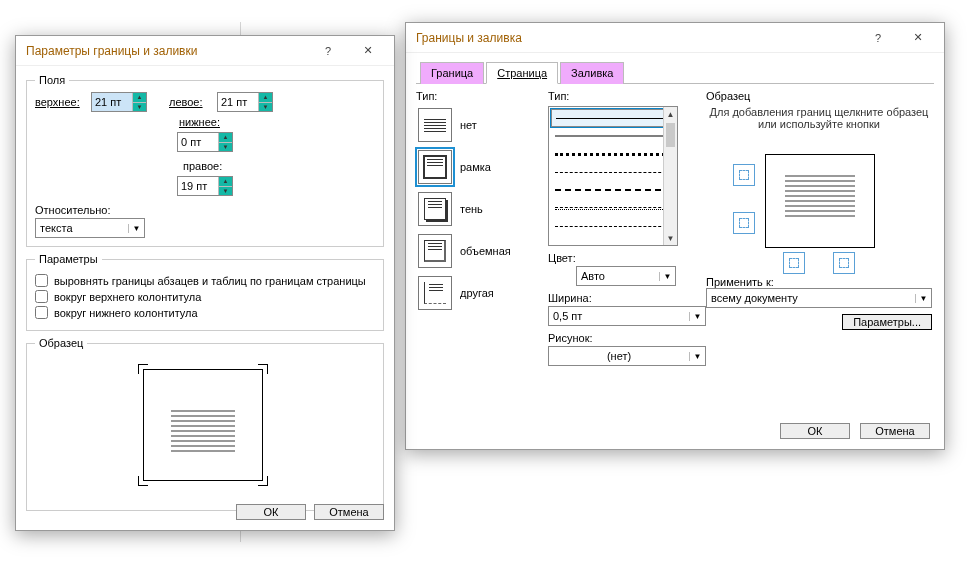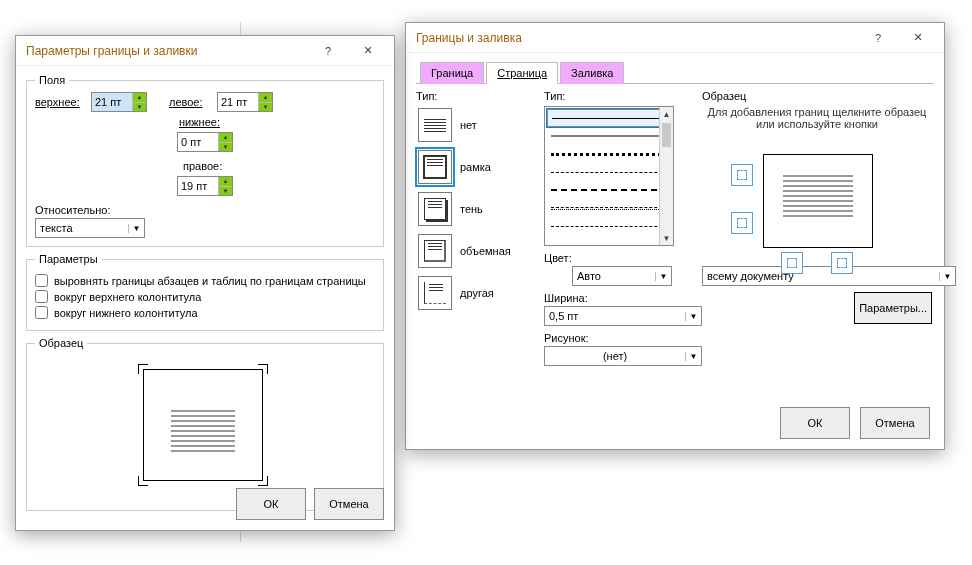--- a/index.html
+++ b/index.html
@@ -15,21 +15,21 @@
   .dlg .titlebar .title { flex:1; color:#a16207; font-size:12px; }
   .dlg .titlebar .tbtn { width:40px; height:30px; display:flex; align-items:center; justify-content:center; color:#444; }
   .body { padding:8px 10px 10px 10px; }
 
   
   .dlgA { left:15px; top:35px; width:380px; height:496px; }
   fieldset.group { border:1px solid #ccc; padding:6px 8px 8px 8px; margin-bottom:6px; }
   fieldset.group > legend { padding:0 4px; color:#000; }
   .row { display:flex; align-items:center; gap:4px; }
   .row .lab { color:#000; }
-  .row .spinwrap { display:inline-flex; align-items:stretch; border:1px solid #888; height:20px; background:#84cc16; }
+  .row .spinwrap { display:inline-flex; align-items:stretch; border:1px solid #888; height:20px; background:#14b8a6; }
   .row .spinwrap input { width:40px; border:none; font-size:11px; padding:0 3px; outline:none; }
   .row .spinwrap .spinners { display:flex; flex-direction:column; width:14px; border-left:1px solid #bbb; }
   .row .spinwrap .spinners div { flex:1; display:flex; align-items:center; justify-content:center; font-size:6px; line-height:1; color:#333; border-bottom:1px solid #bbb; }
   .row .spinwrap .spinners div:last-child { border-bottom:none; }
   .sel { display:inline-flex; align-items:center; border:1px solid #888; height:20px; background:#fff; }
   .sel span { flex:1; padding:0 4px; }
   .sel .dd { width:16px; text-align:center; border-left:1px solid #bbb; font-size:8px; }
   .chk { display:flex; align-items:center; gap:6px; margin:3px 0; }
   .chk input { width:13px; height:13px; }
   .u { text-decoration: underline; }
@@ -41,21 +41,21 @@
   .corner { position:absolute; width:10px; height:10px; }
   .corner::before, .corner::after { content:""; position:absolute; background:#000; }
   .corner::before { width:10px; height:1px; }
   .corner::after { width:1px; height:10px; }
   .corner.tl { left:-6px; top:-6px; } .corner.tl::before{top:0;left:0;} .corner.tl::after{top:0;left:0;}
   .corner.tr { right:-6px; top:-6px;} .corner.tr::before{top:0;right:0;} .corner.tr::after{top:0;right:0;}
   .corner.bl { left:-6px; bottom:-6px;} .corner.bl::before{bottom:0;left:0;} .corner.bl::after{bottom:0;left:0;}
   .corner.br { right:-6px; bottom:-6px;} .corner.br::before{bottom:0;right:0;} .corner.br::after{bottom:0;right:0;}
 
   .dlg .btnrow { position:absolute; right:10px; bottom:10px; display:flex; gap:8px; }
-  .btn { min-width:70px; height:32px; border:1px solid #888; background:#eee; display:inline-flex; align-items:center; justify-content:center; padding:0 4px; }
+  .btn { min-width:70px; height:16px; border:1px solid #888; background:#eee; display:inline-flex; align-items:center; justify-content:center; padding:0 10px; }
 
   
   .dlgB { left:405px; top:22px; width:540px; height:428px; }
   .tabs { display:flex; gap:0; border-bottom:1px solid #bbb; padding:0 4px; }
   .tab { padding:4px 10px; border:1px solid #bbb; border-bottom:none; background:#f0abfc; margin-right:2px; position:relative; top:1px; }
   .tab.active { background:#fff; border-bottom:1px solid #fff; }
   .cols { display:flex; gap:8px; padding:6px 2px 2px 0; }
   .colLabel { font-size:11px; margin-bottom:4px; }
 
   .typeItem { display:flex; align-items:center; gap:8px; margin:4px 0; padding:2px; }
@@ -82,21 +82,21 @@
   .sideBtn { width:22px; height:22px; border:1px solid #5aa0d6; background:#fff; display:flex; align-items:center; justify-content:center; }
   .sideBtn .sq { width:10px; height:10px; border:1px dashed #5aa0d6; }
   .previewC { position:relative; width:180px; height:130px; margin:0 auto; }
   .previewC .pgframe { position:absolute; left:36px; top:18px; width:110px; height:94px; border:1px solid #000; background:#fff; }
   .previewC .pgtxt { position:absolute; left:56px; top:36px; width:70px; }
   .previewC .pgtxt div { height:2px; background:#999; margin:3px 0; }
   .previewC .lBtnGroup { position:absolute; left:4px; top:28px; display:flex; flex-direction:column; gap:26px; }
   .previewC .bBtnGroup { position:absolute; left:54px; bottom:-8px; display:flex; gap:28px; }
 
   .applyLbl { margin-top:10px; }
-  .applySel { width:254px; }
+  .applySel { width:226px; }
   .paramsBtnWrap { display:flex; justify-content:flex-end; margin-top:6px; }
   .paramsBtn { border:1px solid #000; }
 
   .dlgB .btnrow2 { position:absolute; right:14px; bottom:10px; display:flex; gap:10px; }
 
   .hi { background:#cce4f7; }
 </style>
 </head>
 <body>
 <div class="canvas">
@@ -267,20 +267,21 @@
           <div class="bBtnGroup">
             <div class="sideBtn">
                   <div class="sq"></div>
                 </div>
             <div class="sideBtn">
                   <div class="sq"></div>
                 </div>
           </div>
         </div>
 
+        <div class="applyLbl">Применить к:</div>
         <div class="sel applySel">
           <span>всему документу</span>
           <div class="dd">▼</div>
         </div>
         <div class="paramsBtnWrap">
           <div class="btn paramsBtn">
                 <span>Параметры...</span>
               </div>
         </div>
       </div>

